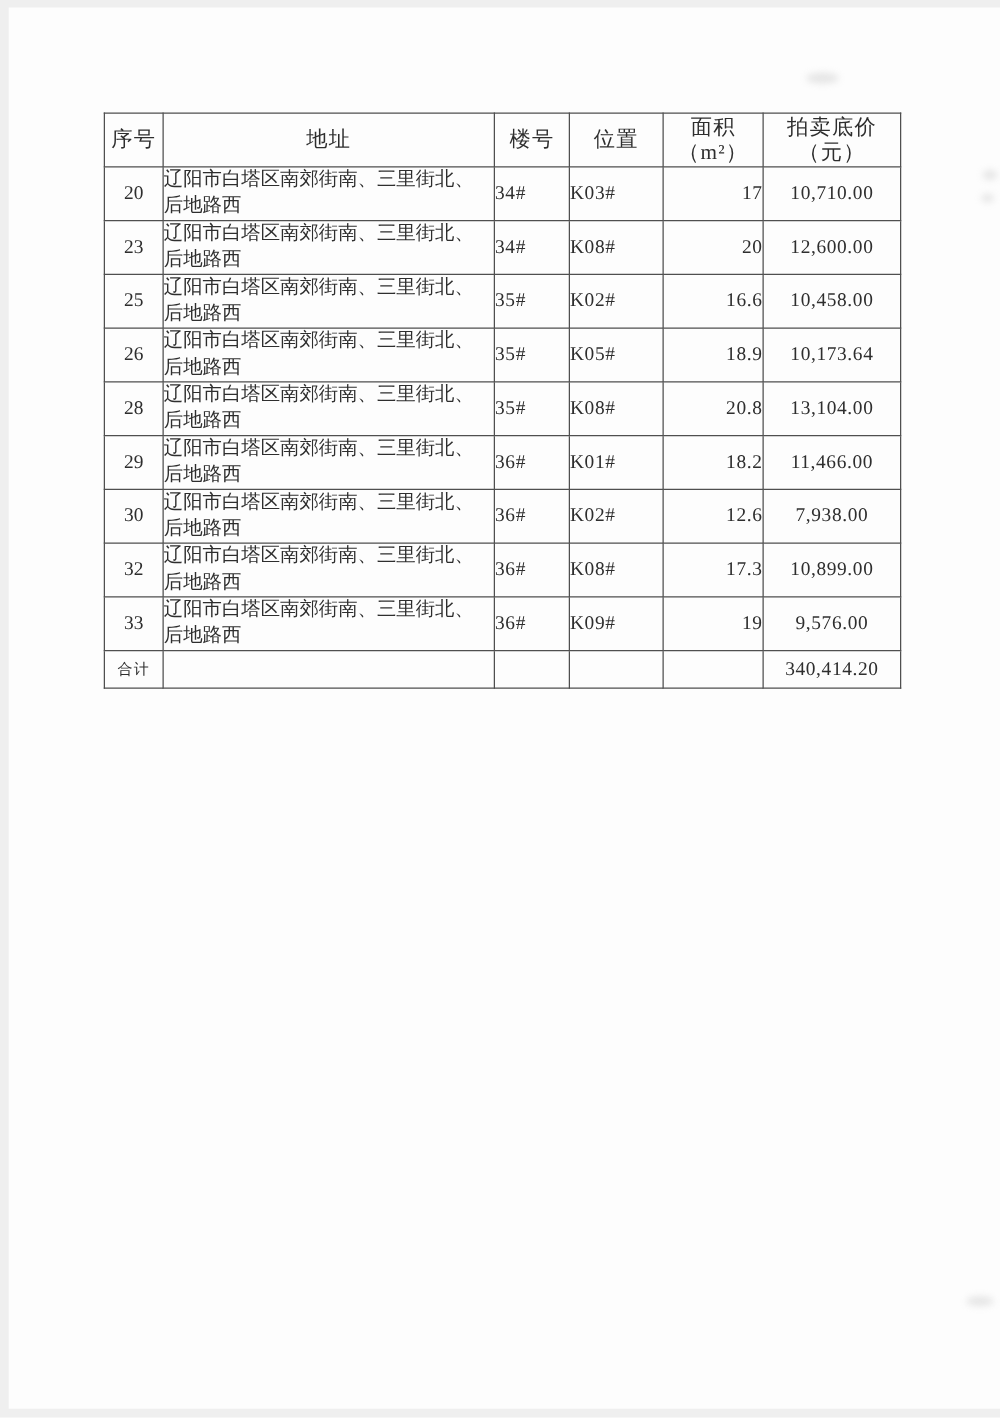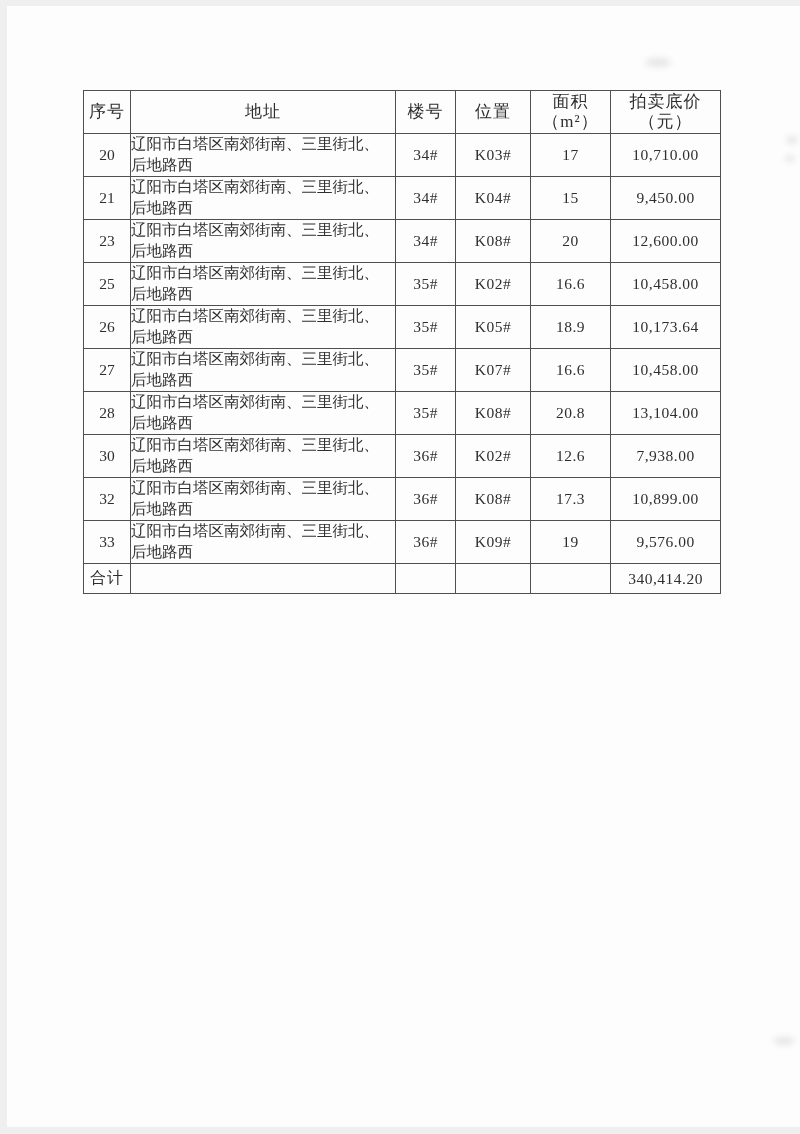--- a/index.html
+++ b/index.html
@@ -39,25 +39,25 @@
     font-size:15.5px;
   }
   col.c-seq{width:47px;}
   col.c-addr{width:265px;}
   col.c-bldg{width:60px;}
   col.c-pos{width:75px;}
   col.c-area{width:80px;}
   col.c-price{width:110px;}
   .cell-seq{text-align:center;}
   .cell-addr{text-align:left;line-height:1.35;}
-  .cell-bldg,.cell-pos{text-align:center;letter-spacing:.5px;}
-  .cell-area{text-align:center;padding-right:9px;letter-spacing:.5px;}
+  .cell-bldg,.cell-pos{text-align:left;letter-spacing:.5px;}
+  .cell-area{text-align:right;padding-right:9px;letter-spacing:.5px;}
   .cell-price{text-align:center;padding-right:8px;letter-spacing:.5px;}
   .total-row td{height:29px;}
-  .total-row .cell-seq{font-size:16px;letter-spacing:1px;}
+  .total-row .cell-seq{font-size:12px;letter-spacing:1px;}
   .addr-l1,.addr-l2{display:block;}
   
   .smudge{
     position:absolute;background:#c9c9c9;border-radius:50%;
     filter:blur(3px);opacity:.45;
   }
   .smudge.s1{left:638px;top:52px;width:26px;height:9px;}
   .smudge.s2{left:779px;top:130px;width:12px;height:8px;}
   .smudge.s3{left:778px;top:149px;width:10px;height:7px;}
   .smudge.s4{left:766px;top:1031px;width:22px;height:8px;}
@@ -99,31 +99,20 @@
           <td class="cell-addr">
             <span class="addr-l1">辽阳市白塔区南郊街南、三里街北、</span>
             <span class="addr-l2">后地路西</span>
           </td>
           <td class="cell-bldg">34#</td>
           <td class="cell-pos">K03#</td>
           <td class="cell-area">17</td>
           <td class="cell-price">10,710.00</td>
         </tr>
         <tr>
-          <td class="cell-seq">21</td>
-          <td class="cell-addr">
-            <span class="addr-l1">辽阳市白塔区南郊街南、三里街北、</span>
-            <span class="addr-l2">后地路西</span>
-          </td>
-          <td class="cell-bldg">34#</td>
-          <td class="cell-pos">K04#</td>
-          <td class="cell-area">15</td>
-          <td class="cell-price">9,450.00</td>
-        </tr>
-        <tr>
           <td class="cell-seq">23</td>
           <td class="cell-addr">
             <span class="addr-l1">辽阳市白塔区南郊街南、三里街北、</span>
             <span class="addr-l2">后地路西</span>
           </td>
           <td class="cell-bldg">34#</td>
           <td class="cell-pos">K08#</td>
           <td class="cell-area">20</td>
           <td class="cell-price">12,600.00</td>
         </tr>
@@ -143,40 +132,40 @@
           <td class="cell-addr">
             <span class="addr-l1">辽阳市白塔区南郊街南、三里街北、</span>
             <span class="addr-l2">后地路西</span>
           </td>
           <td class="cell-bldg">35#</td>
           <td class="cell-pos">K05#</td>
           <td class="cell-area">18.9</td>
           <td class="cell-price">10,173.64</td>
         </tr>
         <tr>
-          <td class="cell-seq">27</td>
-          <td class="cell-addr">
-            <span class="addr-l1">辽阳市白塔区南郊街南、三里街北、</span>
-            <span class="addr-l2">后地路西</span>
-          </td>
-          <td class="cell-bldg">35#</td>
-          <td class="cell-pos">K07#</td>
-          <td class="cell-area">16.6</td>
-          <td class="cell-price">10,458.00</td>
-        </tr>
-        <tr>
           <td class="cell-seq">28</td>
           <td class="cell-addr">
             <span class="addr-l1">辽阳市白塔区南郊街南、三里街北、</span>
             <span class="addr-l2">后地路西</span>
           </td>
           <td class="cell-bldg">35#</td>
           <td class="cell-pos">K08#</td>
           <td class="cell-area">20.8</td>
           <td class="cell-price">13,104.00</td>
+        </tr>
+        <tr>
+          <td class="cell-seq">29</td>
+          <td class="cell-addr">
+            <span class="addr-l1">辽阳市白塔区南郊街南、三里街北、</span>
+            <span class="addr-l2">后地路西</span>
+          </td>
+          <td class="cell-bldg">36#</td>
+          <td class="cell-pos">K01#</td>
+          <td class="cell-area">18.2</td>
+          <td class="cell-price">11,466.00</td>
         </tr>
         <tr>
           <td class="cell-seq">30</td>
           <td class="cell-addr">
             <span class="addr-l1">辽阳市白塔区南郊街南、三里街北、</span>
             <span class="addr-l2">后地路西</span>
           </td>
           <td class="cell-bldg">36#</td>
           <td class="cell-pos">K02#</td>
           <td class="cell-area">12.6</td>

